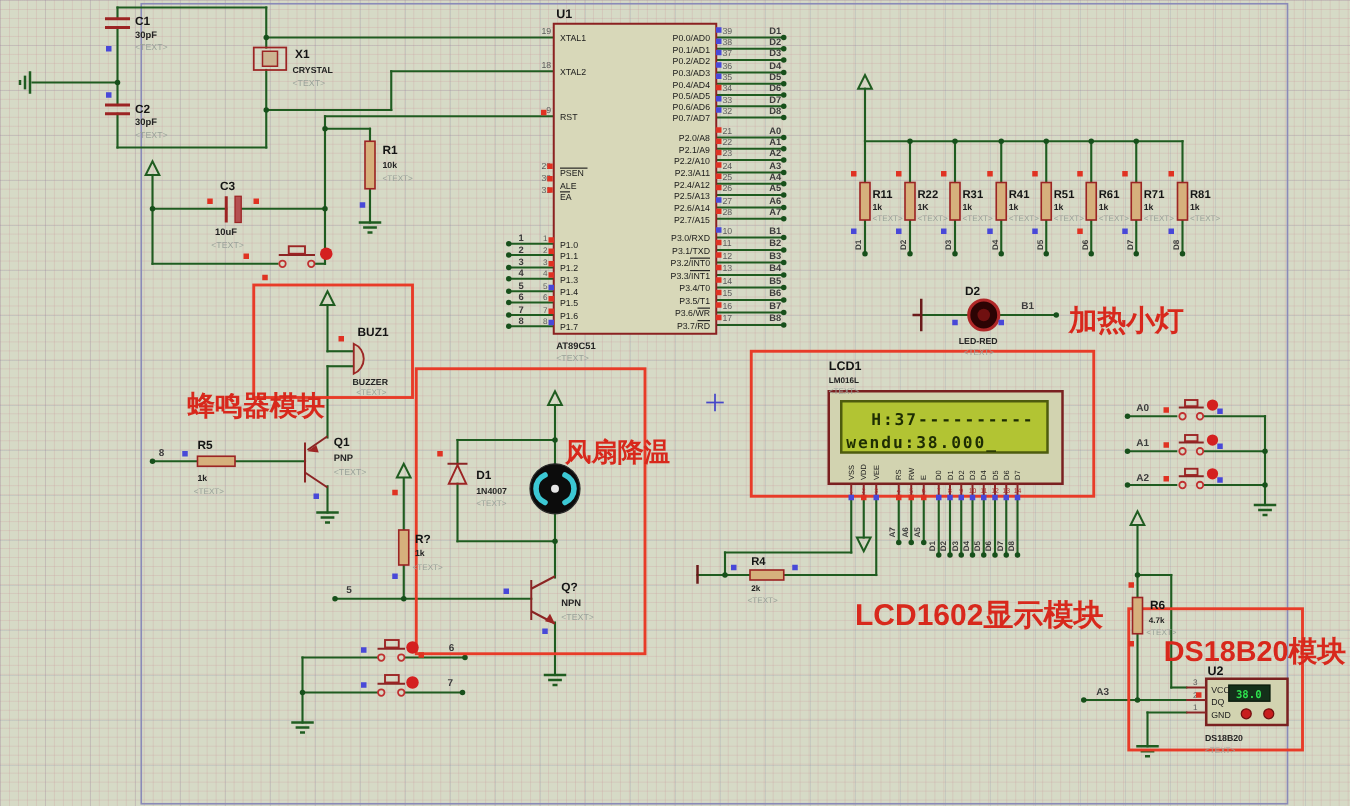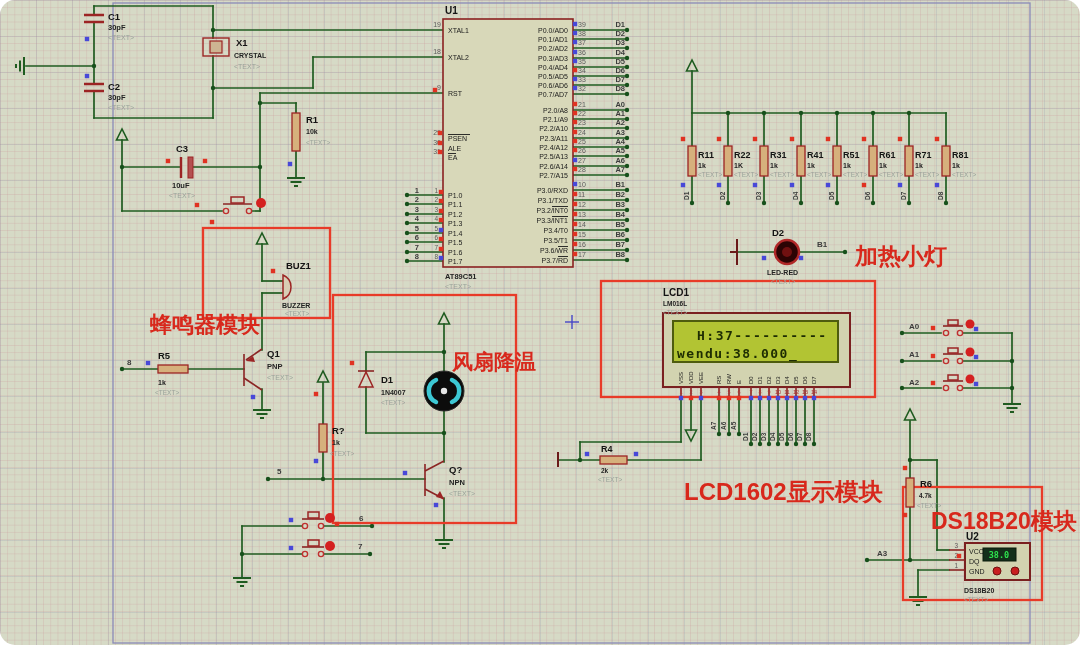--- a/index.html
+++ b/index.html
@@ -6,21 +6,20 @@
   #stage{
     position:relative;width:1080px;height:645px;overflow:hidden;
     background-color:#d6dac6;
     background-image:
       linear-gradient(rgba(140,145,170,.22) 1px, transparent 1px),
       linear-gradient(90deg, rgba(140,145,170,.22) 1px, transparent 1px),
       linear-gradient(rgba(205,160,160,.30) 1px, transparent 1px),
       linear-gradient(90deg, rgba(205,160,160,.30) 1px, transparent 1px);
     background-size:36px 36px,36px 36px,7.2px 7.2px,7.2px 7.2px;
     font-family:"Liberation Sans","DejaVu Sans",sans-serif;
-    border-radius:15px;
   }
   svg text{font-family:"Liberation Sans","DejaVu Sans",sans-serif;}
   .w{stroke:#1f5c20;stroke-width:1.7;fill:none;stroke-linecap:square}
   .gnd line{stroke:#1f5c20;stroke-width:2}
   .stub{stroke:#8b2424;fill:none;stroke-width:1.6}
   .ol{stroke:#1a1a1a;stroke-width:0.9}
   .bl{stroke:#8a8ab8;stroke-width:1.3;fill:none}
   .xl{stroke:#4646c8;stroke-width:1.4}
   .rbox{stroke:#e83b28;stroke-width:2.3;fill:none}
   .dot{fill:#17501b}

